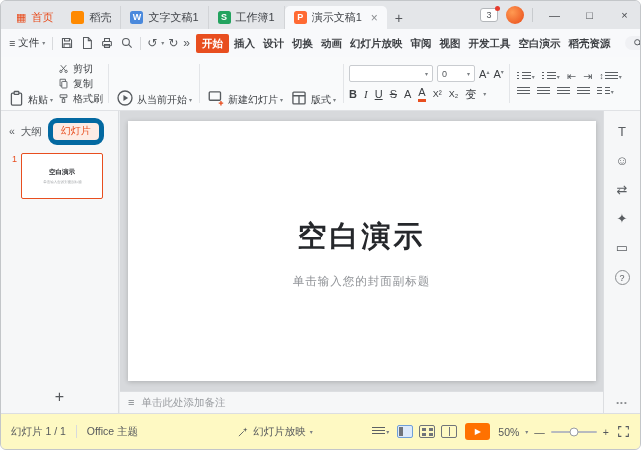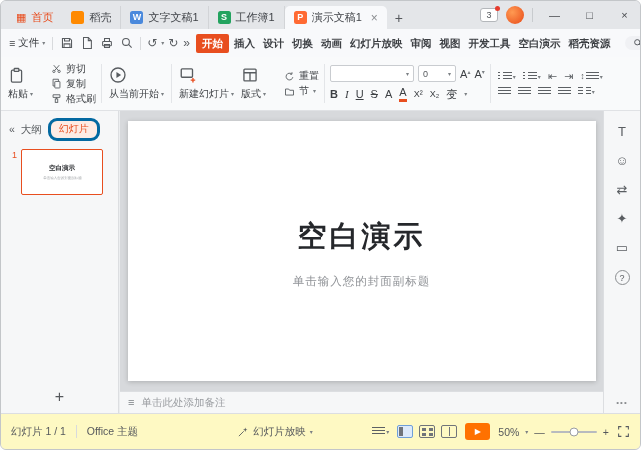--- a/index.html
+++ b/index.html
@@ -46,21 +46,21 @@
   .mtabs { display:flex; align-items:center; margin-left:2px; }
   .mtab { padding:0 4px; height:19px; line-height:19px;font-weight:bold; }
   .mtab.active { background:#e84e1f; color:#fff; border-radius:2px; padding:0 6px; margin-right:1px; }
   .search { display:flex; align-items:center; gap:4px; margin-left:8px; padding:2px 8px;
             border-radius:9px; background:#f0f1f4; color:#44474b; }
 
   
   .ribbon { position:absolute; top:56px; left:0; right:0; height:54px; background:#f9fafb;
             border-bottom:1px solid #e0e2e5; display:flex; align-items:stretch; padding:3px 5px;
             gap:3px; overflow:hidden; }
-  .bigbtn { min-width:42px; display:flex; flex-direction:column; align-items:flex-start;
+  .bigbtn { min-width:42px; display:flex; flex-direction:row; align-items:flex-end;
             justify-content:center; gap:3px; font-size:10px; color:#3c3f43; padding:0 2px; }
   .bigbtn .lbl { display:flex; align-items:center; gap:2px; white-space:nowrap; }
   .smallcol { display:flex; flex-direction:column; justify-content:center; gap:2px; }
   .smallbtn { display:flex; align-items:center; gap:4px; font-size:10px; color:#3c3f43;
               height:13px; white-space:nowrap; }
   .rsep { width:1px; background:#e3e5e8; margin:4px 2px; flex:none; }
   .fontgrp { display:flex; flex-direction:column; justify-content:center; gap:4px; }
   .fontrow { display:flex; align-items:center; gap:4px; }
   .fontsel { width:84px; height:17px; border:1px solid #c9ccd0; border-radius:2px; background:#fff;
              display:flex; align-items:center; justify-content:space-between; padding:0 4px;
@@ -89,21 +89,21 @@
   .ic-cols { width:13px; height:9px; background:
         repeating-linear-gradient(to bottom,#5c6064 0 1px,transparent 1px 3px) 0 0/5px 9px no-repeat,
         repeating-linear-gradient(to bottom,#5c6064 0 1px,transparent 1px 3px) 8px 0/5px 9px no-repeat; }
   .sp-ic { display:flex; align-items:center; gap:1px; }
   .sp-ic .glyph { font-size:9px; }
 
   
   .left { position:absolute; top:110px; left:0; width:118px; bottom:36px; background:#f6f7f8;
           border-right:1px solid #dcdee1; }
   .lp-head { display:flex; align-items:center; gap:6px; padding:7px 7px 4px 8px; font-size:10.5px; color:#5a5e62; }
-  .pill { border:3px solid #0369a1; color:#e84e1f; background:#fdece5; border-radius:9px;
+  .pill { border:5px solid #0369a1; color:#e84e1f; background:#fdece5; border-radius:9px;
           padding:1px 8px 2px; font-size:10px; }
   .thumb-row { display:flex; gap:4px; padding:4px 6px 0 8px; }
   .thumb-num { font-size:9px; color:#e84e1f; padding-top:1px; width:8px; text-align:right; }
   .thumb { width:82px; height:46px; background:#fff; border:1.6px solid #e84e1f; border-radius:2px;
            display:flex; flex-direction:column; align-items:center; justify-content:center; gap:2px; }
   .thumb-title { font-size:6.5px; font-weight:bold; color:#26282c; }
   .thumb-sub { font-size:5px; color:#a2a5a8; transform:scale(.7); }
   .add-slide { position:absolute; bottom:8px; left:0; right:0; text-align:center; font-size:16px;
                color:#55585c; line-height:1; }
 
@@ -313,36 +313,20 @@
     <div class="bigbtn">
       <svg class="svgic" width="18" height="18" viewBox="0 0 16 16" fill="none" stroke="#585c60" stroke-width="1.2">
           <rect x="2.6" y="2.8" width="10.8" height="10.4" rx="0.8"></rect>
           <path d="M2.6 6h10.8M8 6v7.2"></path>
         </svg>
       <span class="lbl">
           <span>版式</span>
           <span class="caret">▾</span>
         </span>
     </div>
-    <div class="smallcol">
-      <div class="smallbtn">
-        <svg class="svgic" width="11" height="11" viewBox="0 0 16 16" fill="none" stroke="#585c60" stroke-width="1.3">
-            <path d="M12.8 9A4.9 4.9 0 1 1 11.2 4.4"></path>
-            <path d="M11.6 1.8v2.8H8.8"></path>
-          </svg>
-        <span>重置</span>
-      </div>
-      <div class="smallbtn">
-        <svg class="svgic" width="11" height="11" viewBox="0 0 16 16" fill="none" stroke="#585c60" stroke-width="1.3">
-            <path d="M2.2 4.4h4.6l1.4 1.8h5.6v7H2.2z"></path>
-          </svg>
-        <span>节</span>
-        <span class="caret">▾</span>
-      </div>
-    </div>
     <div class="rsep"></div>
     <div class="fontgrp">
       <div class="fontrow">
         <div class="fontsel">
           <span></span>
           <span class="caret">▾</span>
         </div>
         <div class="sizesel">
           <span>0</span>
           <span class="caret">▾</span>

